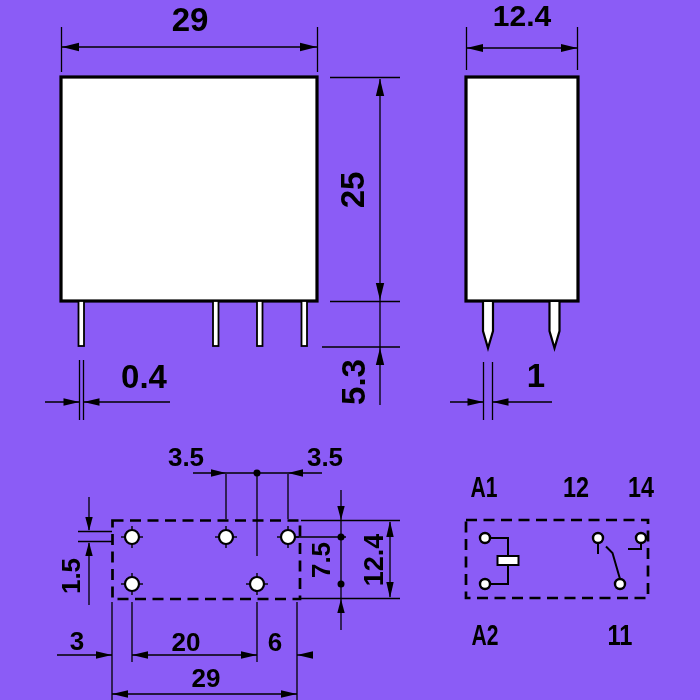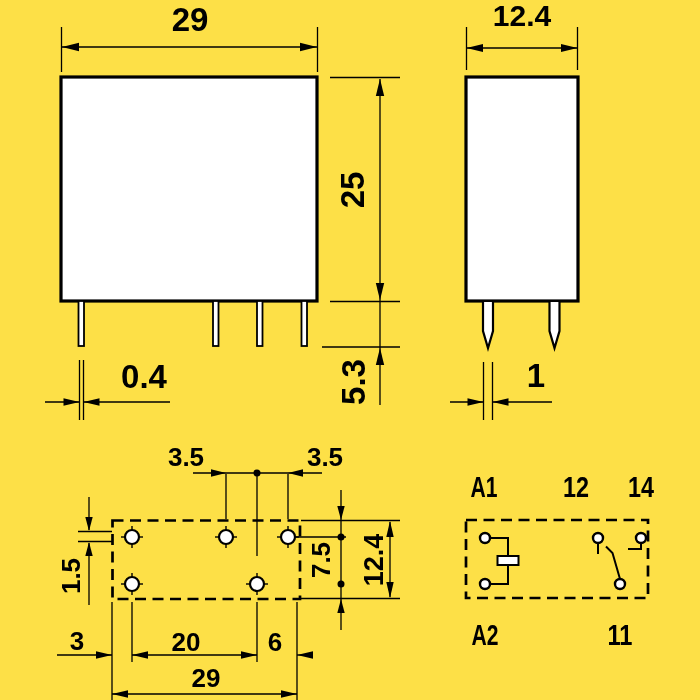--- a/index.html
+++ b/index.html
@@ -1,16 +1,16 @@
 <!DOCTYPE html>
 <html><head>
 <meta charset="utf-8">
 <style>
   html,body{margin:0;padding:0;background:#ffffff;}
-  .stage{position:relative;width:700px;height:700px;background:#fde047;overflow:hidden;}
+  .stage{position:relative;width:700px;height:700px;background:#8b5cf6;overflow:hidden;}
   svg{display:block;}
   .ln{stroke:#000;stroke-width:1.3;fill:none;stroke-linecap:butt;}
   .body{stroke:#000;stroke-width:3.2;fill:#fff;}
   .pin{stroke:#000;stroke-width:1.8;fill:#fff;}
   .pinblade{stroke:#000;stroke-width:2.2;fill:#fff;stroke-linejoin:miter;}
   .dash{stroke:#000;stroke-width:2.7;fill:none;stroke-dasharray:11 6.5;}
   .hole{stroke:#000;stroke-width:2.2;fill:#fff;}
   .cross{stroke:#000;stroke-width:1.4;fill:none;}
   .arr{fill:#000;stroke:none;}
   .dot{fill:#000;stroke:none;}

